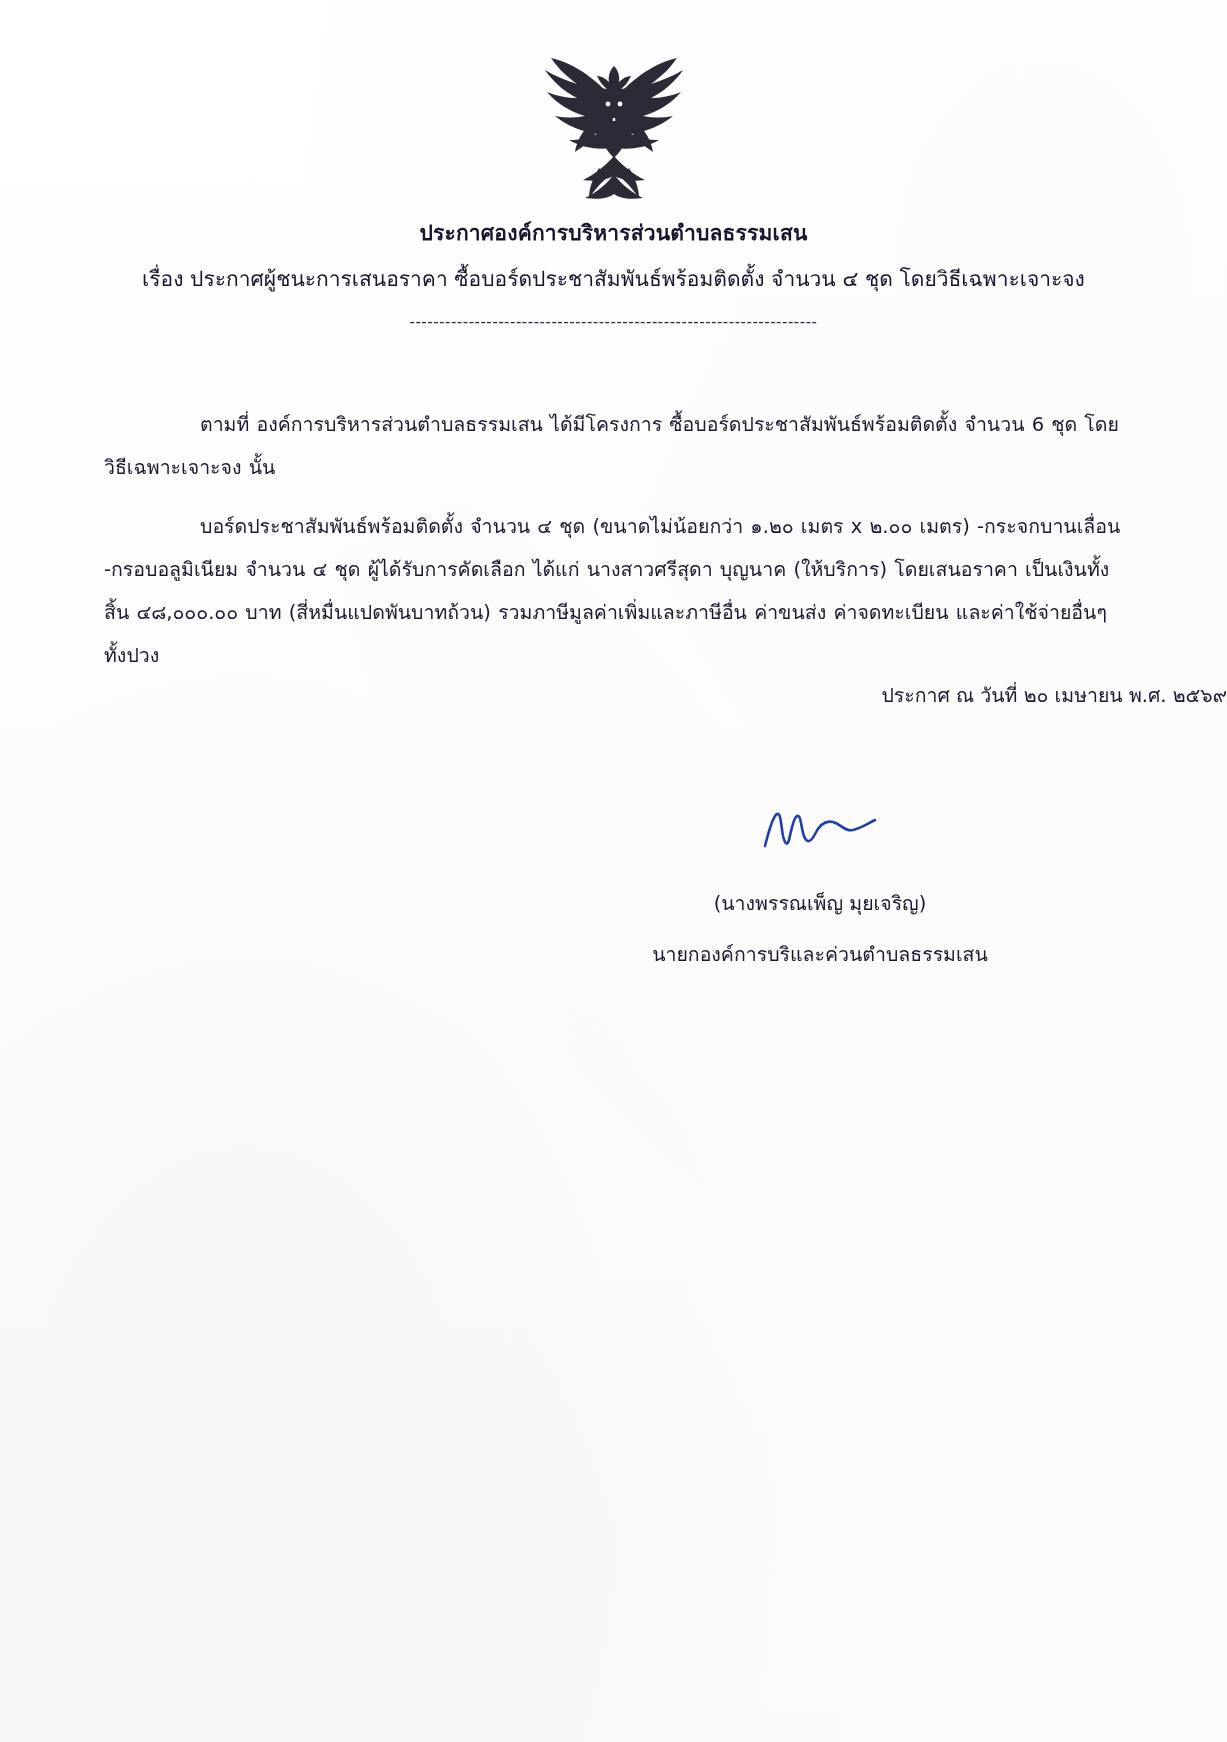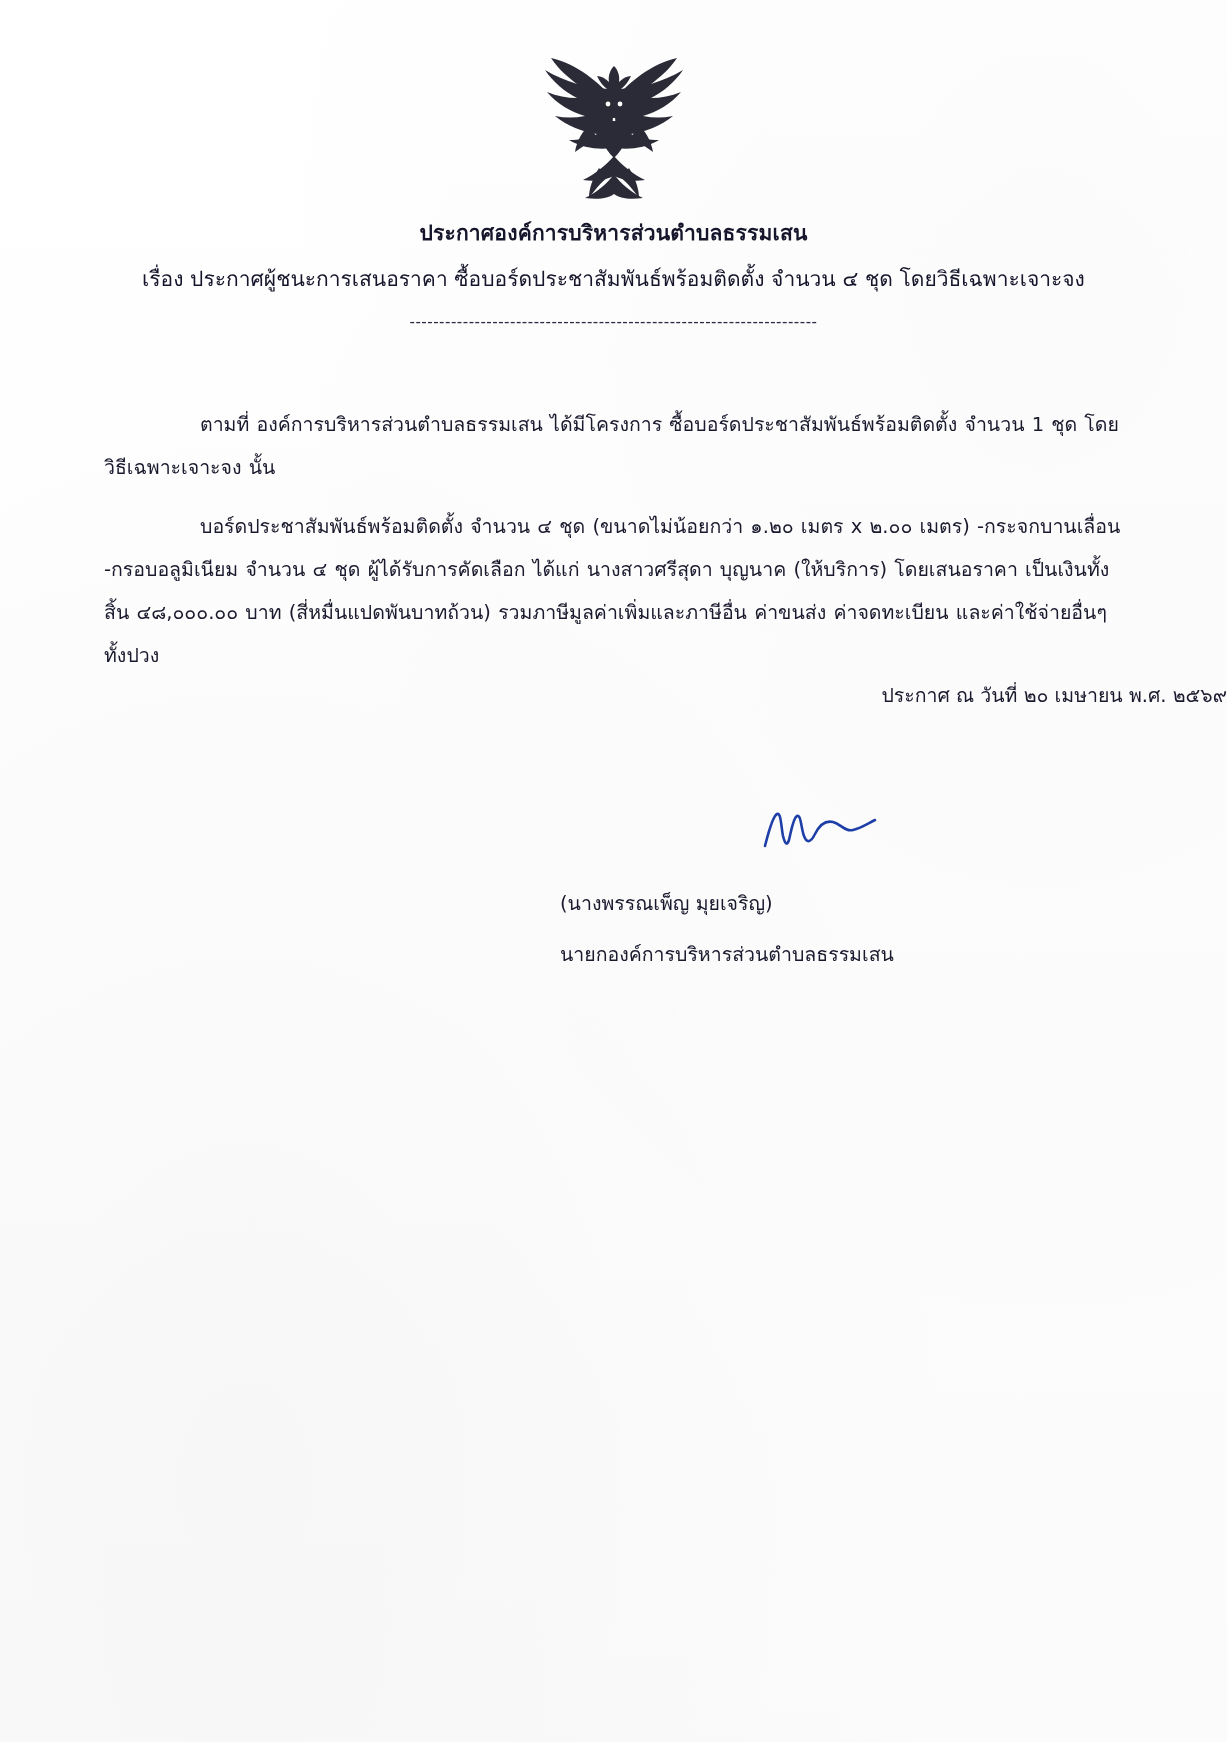--- a/index.html
+++ b/index.html
@@ -111,20 +111,21 @@
     padding-left: 70px;
     box-sizing: border-box;
   }
 
   
   .sig-block {
     position: absolute;
     top: 800px;
     left: 560px;
     width: 520px;
+    text-align: center;
   }
   .sig-mark {
     height: 70px;
     position: relative;
   }
   .sig-mark svg {
     position: absolute;
     left: 50%;
     transform: translateX(-50%);
     top: 0;
@@ -176,28 +177,28 @@
     </svg>
   </div>
 
   <div class="heading-block">
     <div class="head-line-1">ประกาศองค์การบริหารส่วนตำบลธรรมเสน</div>
     <div class="head-line-2">เรื่อง ประกาศผู้ชนะการเสนอราคา ซื้อบอร์ดประชาสัมพันธ์พร้อมติดตั้ง จำนวน ๔ ชุด โดยวิธีเฉพาะเจาะจง</div>
     <div class="rule">---------------------------------------------------------------------</div>
   </div>
 
   <div class="body-block">
-    <p class="para first">ตามที่ องค์การบริหารส่วนตำบลธรรมเสน ได้มีโครงการ ซื้อบอร์ดประชาสัมพันธ์พร้อมติดตั้ง จำนวน 1 ชุด โดยวิธีเฉพาะเจาะจง  นั้น</p>
+    <p class="para first">ตามที่ องค์การบริหารส่วนตำบลธรรมเสน ได้มีโครงการ ซื้อบอร์ดประชาสัมพันธ์พร้อมติดตั้ง จำนวน 6 ชุด โดยวิธีเฉพาะเจาะจง  นั้น</p>
     <p class="para second">บอร์ดประชาสัมพันธ์พร้อมติดตั้ง จำนวน ๔ ชุด (ขนาดไม่น้อยกว่า ๑.๒๐ เมตร x ๒.๐๐ เมตร) -กระจกบานเลื่อน -กรอบอลูมิเนียม จำนวน ๔ ชุด ผู้ได้รับการคัดเลือก ได้แก่ นางสาวศรีสุดา บุญนาค (ให้บริการ) โดยเสนอราคา เป็นเงินทั้งสิ้น ๔๘,๐๐๐.๐๐ บาท (สี่หมื่นแปดพันบาทถ้วน) รวมภาษีมูลค่าเพิ่มและภาษีอื่น ค่าขนส่ง ค่าจดทะเบียน และค่าใช้จ่ายอื่นๆ ทั้งปวง</p>
   </div>
 
   <div class="date-line">ประกาศ ณ วันที่ ๒๐ เมษายน พ.ศ. ๒๕๖๙</div>
 
   <div class="sig-block">
     <div class="sig-mark">
       <svg width="130" height="60" viewBox="0 0 130 60" aria-hidden="true">
         <path d="M10 46 C14 30 18 16 22 14 C26 12 26 26 28 36 C30 44 32 46 34 40 C36 32 38 18 42 16 C46 14 46 28 49 36 C52 44 56 42 60 34 C64 26 70 20 78 22 C86 24 90 32 98 30 C106 28 112 24 120 20" stroke="#1f3fa8" stroke-width="2.6" fill="none" stroke-linecap="round" stroke-linejoin="round"></path>
       </svg>
     </div>
     <div class="sig-name">(นางพรรณเพ็ญ มุยเจริญ)</div>
-    <div class="sig-title">นายกองค์การบริหารส่วนตำบลธรรมเสน</div>
+    <div class="sig-title">นายกองค์การบริและค่วนตำบลธรรมเสน</div>
   </div>
 </div>
 
 </body></html>

